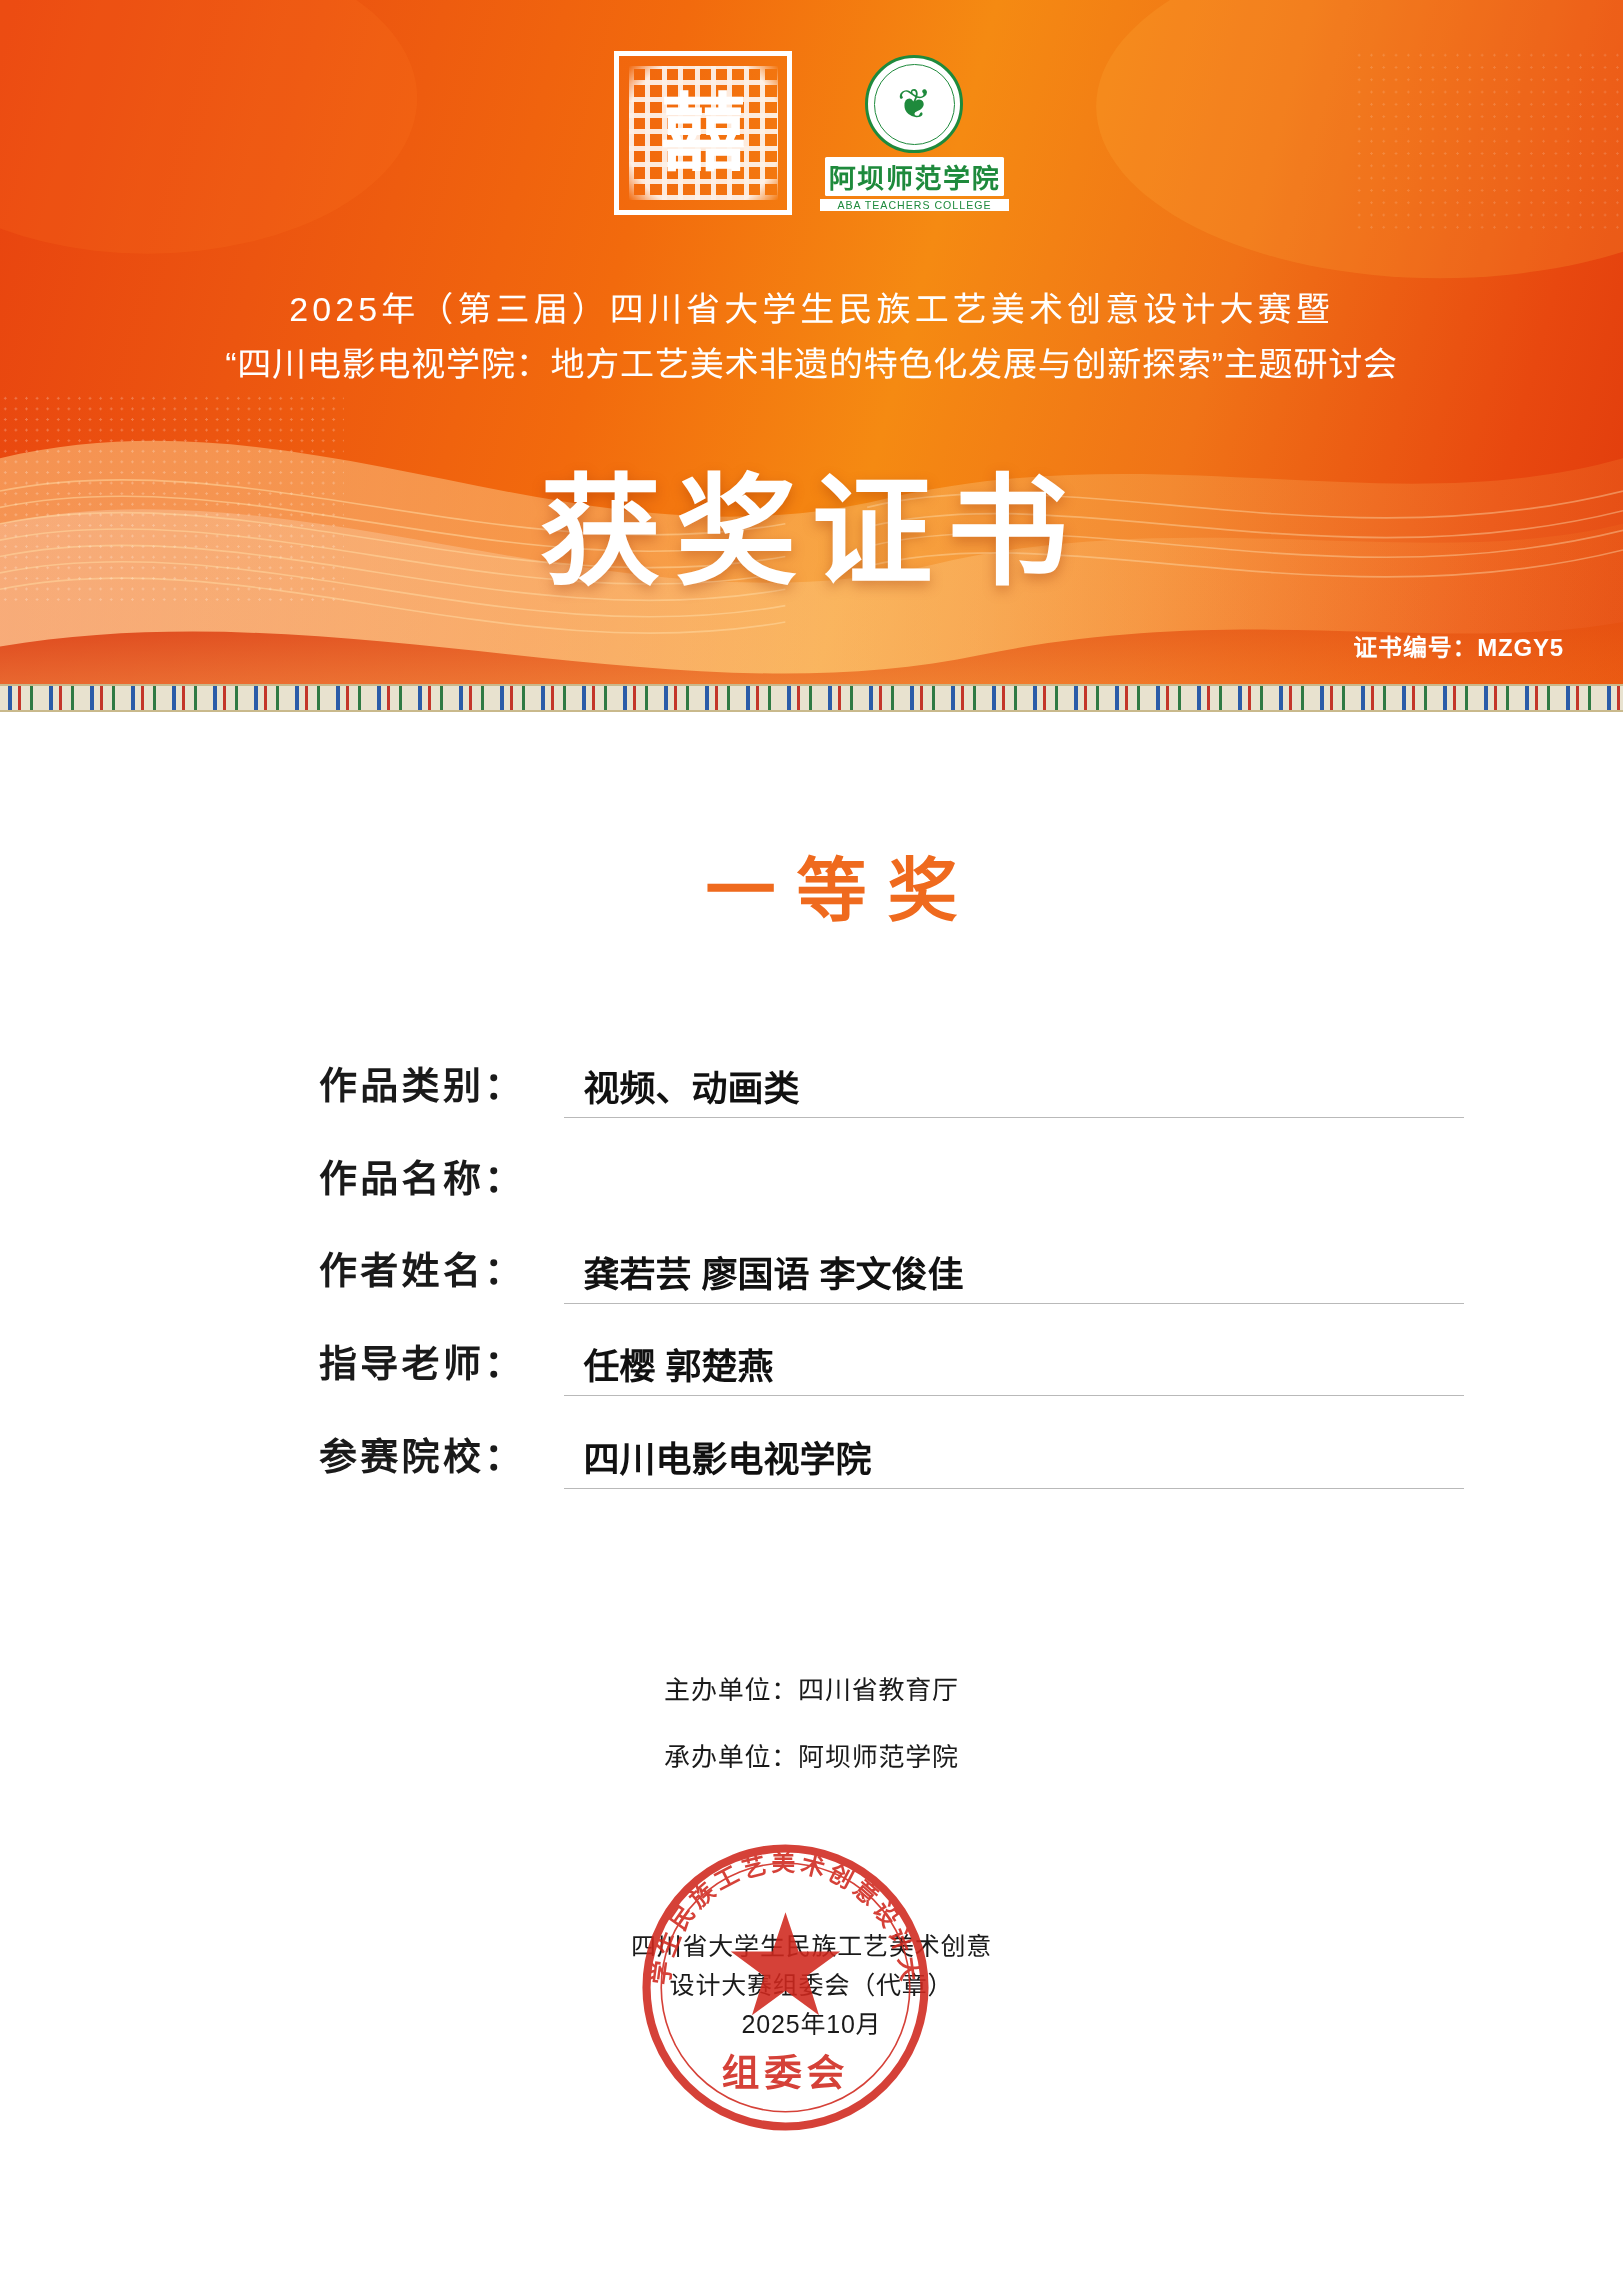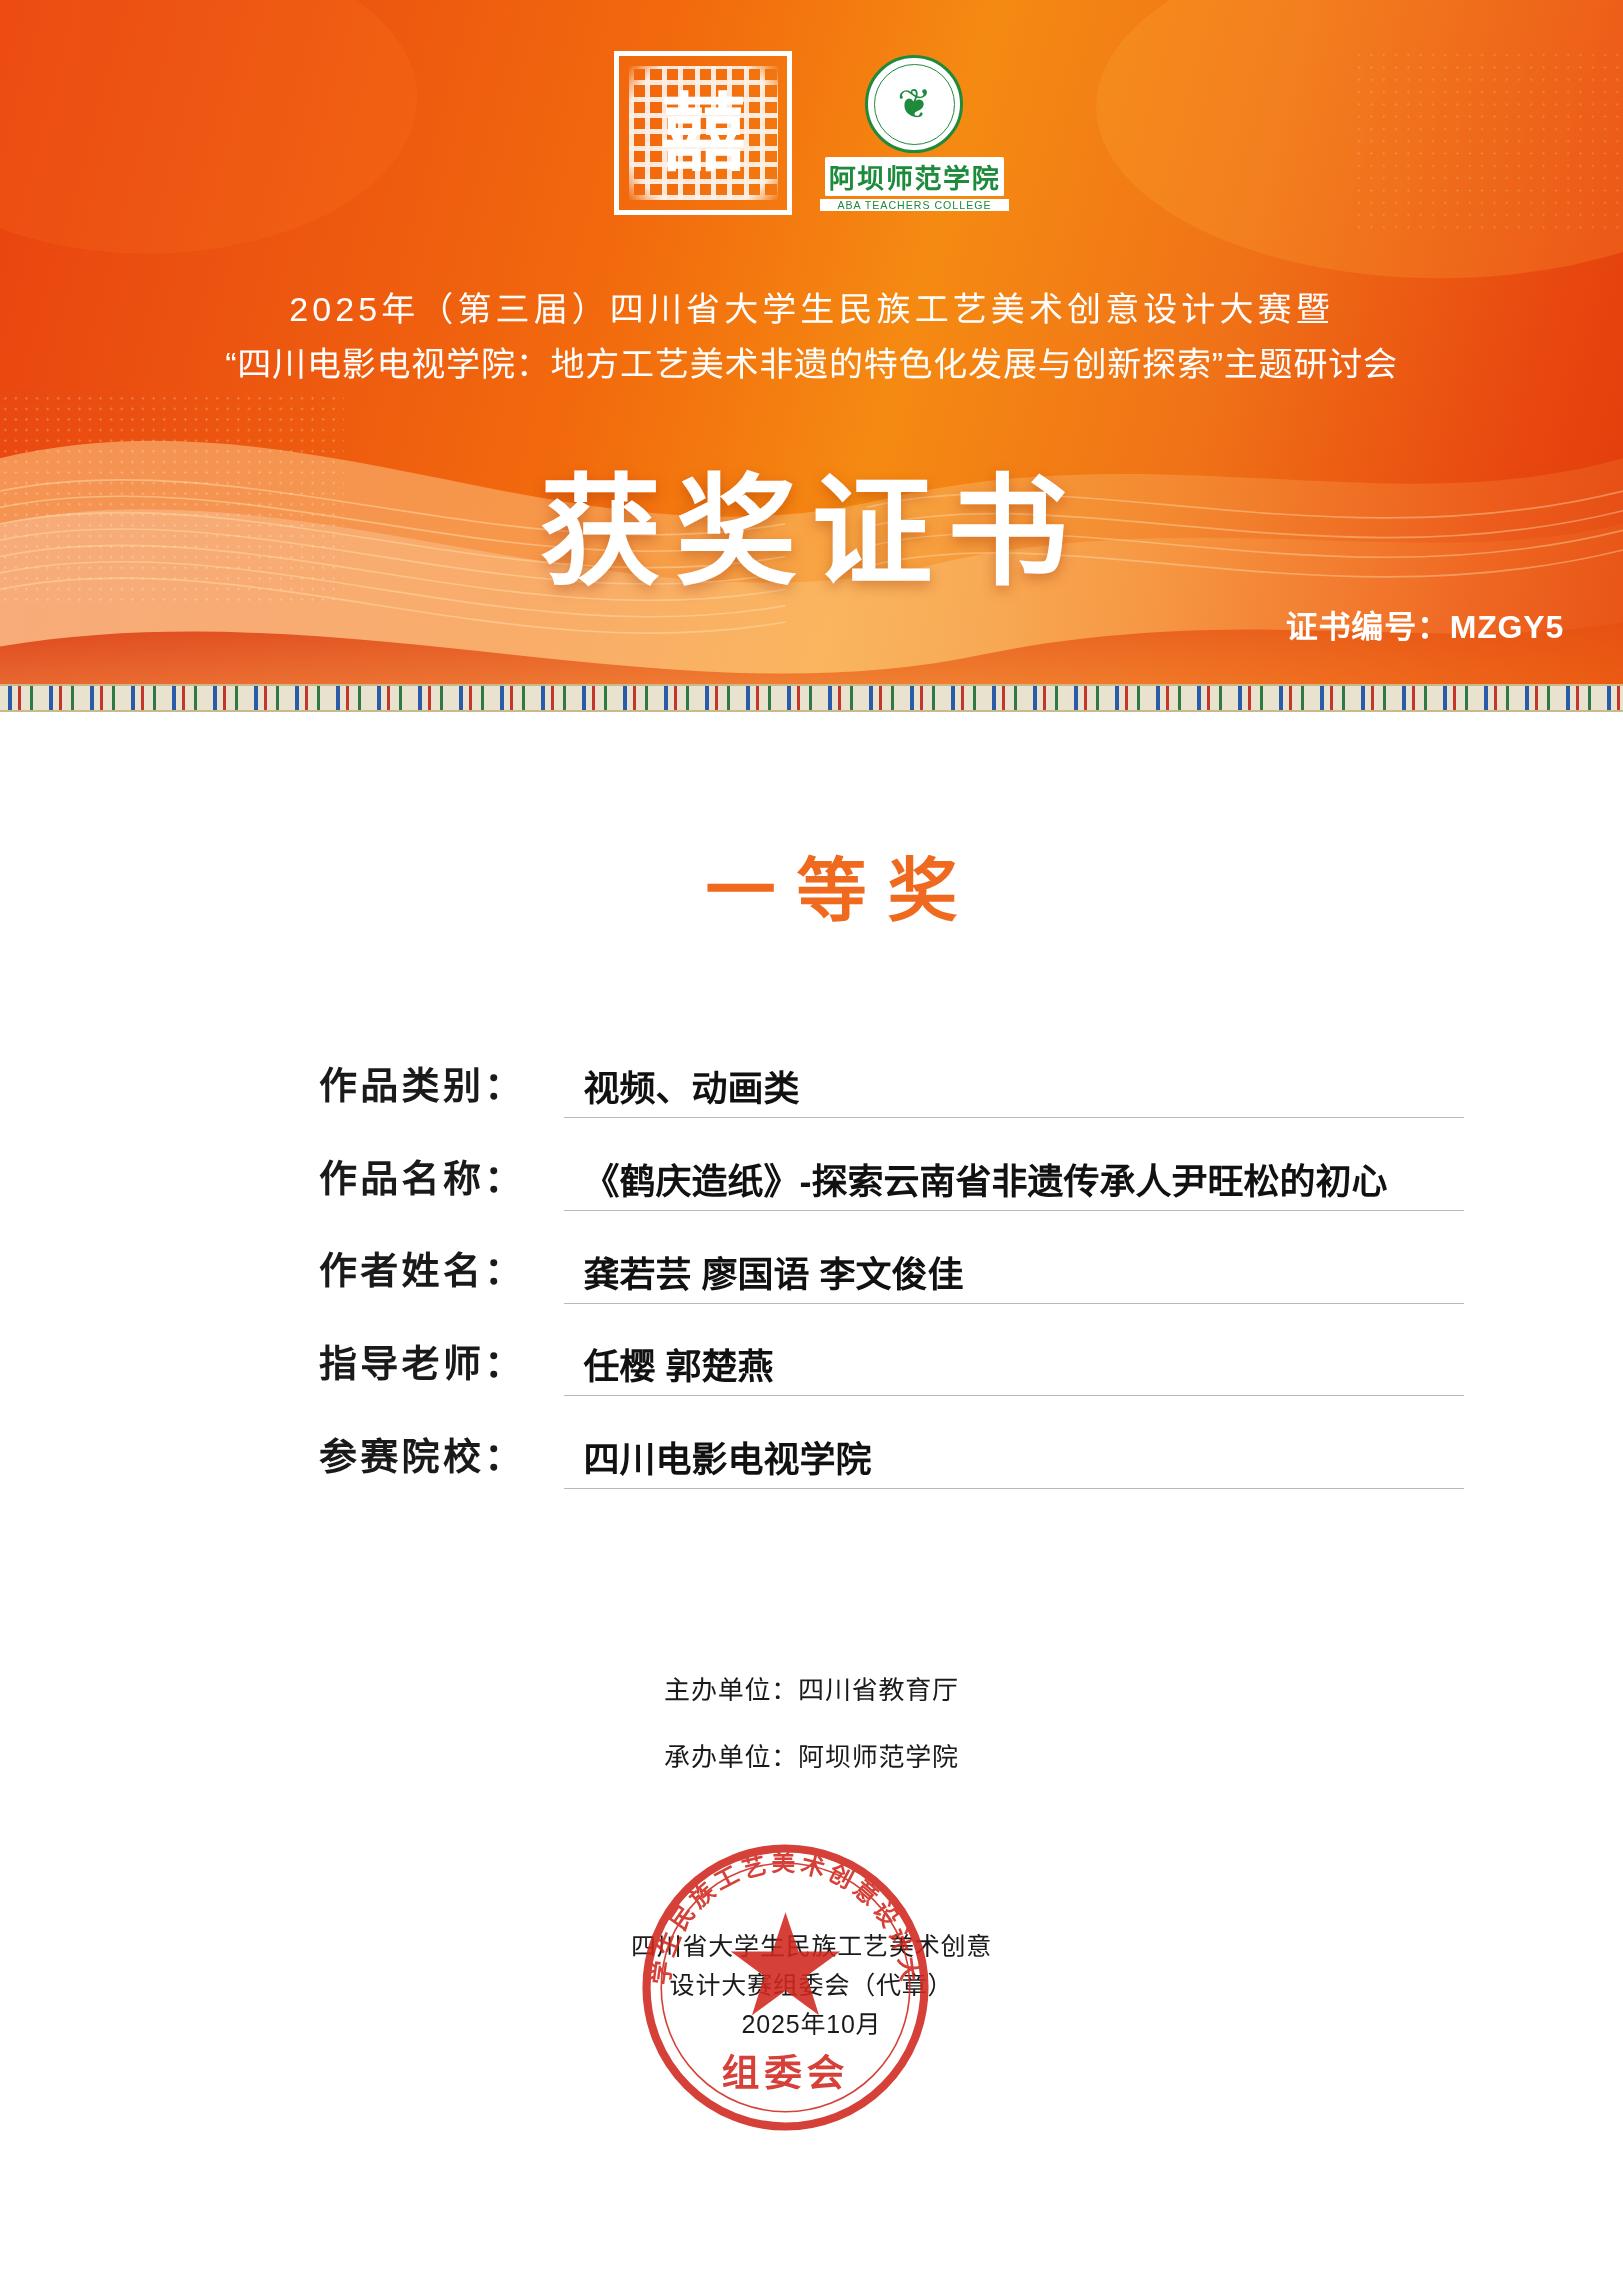--- a/index.html
+++ b/index.html
@@ -174,23 +174,23 @@
     font-size: 121px;
     font-weight: bold;
     letter-spacing: 14.7px;
     text-shadow: 0 4.9px 13px rgba(150,40,0,0.35);
     z-index: 5;
   }
 
   .cert-number {
     position: absolute;
     right: 59px;
-    top: 601px;
+    top: 628px;
     color: #ffffff;
-    font-size: 32px;
+    font-size: 24px;
     font-weight: bold;
     letter-spacing: 0.8px;
     z-index: 6;
   }
 
   
   .ethnic-strip {
     position: absolute;
     left: 0;
     bottom: 0;
@@ -385,23 +385,20 @@
 
   <div class="field-row">
     <div class="field-label">作品类别：</div>
     <div class="field-value-wrap">
       <span class="field-value">视频、动画类</span>
     </div>
   </div>
 
   <div class="field-row">
     <div class="field-label">作品名称：</div>
-    <div class="field-value-wrap">
-      <span class="field-value">《鹤庆造纸》-探索云南省非遗传承人尹旺松的初心</span>
-    </div>
   </div>
 
   <div class="field-row">
     <div class="field-label">作者姓名：</div>
     <div class="field-value-wrap">
       <span class="field-value">龚若芸  廖国语  李文俊佳</span>
     </div>
   </div>
 
   <div class="field-row">

